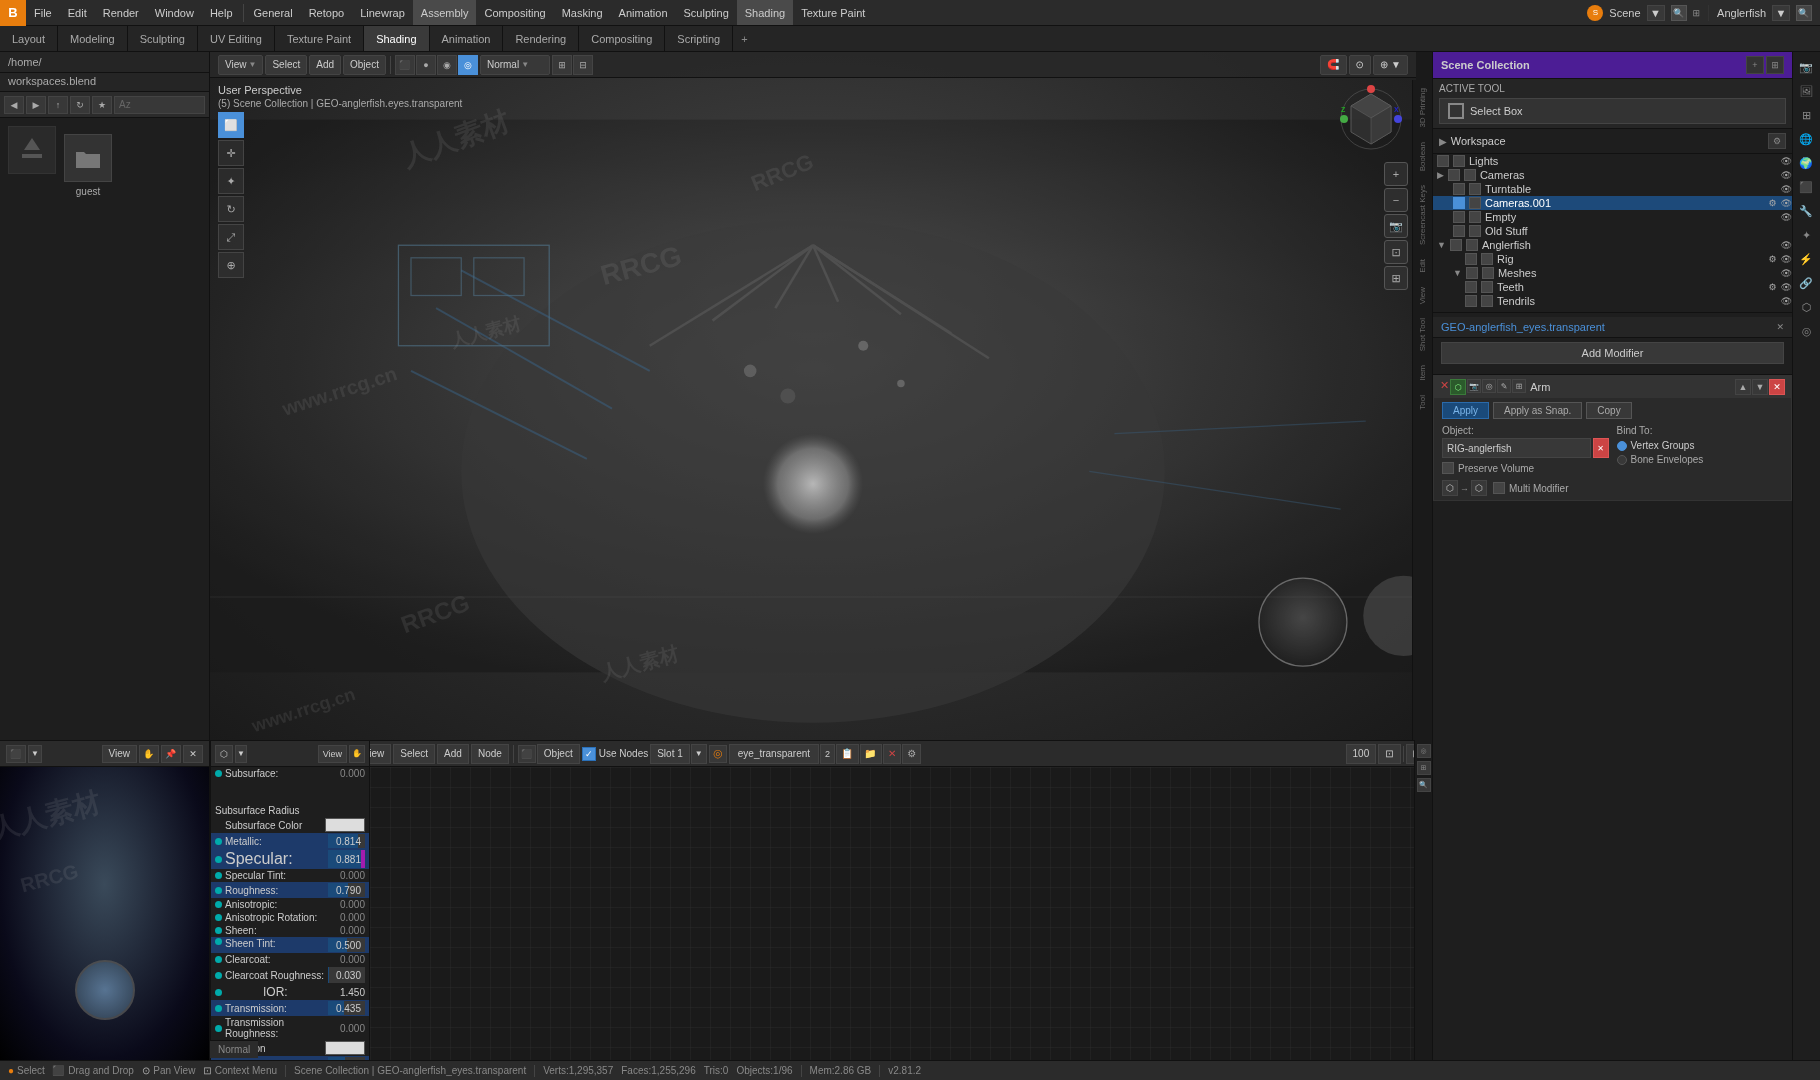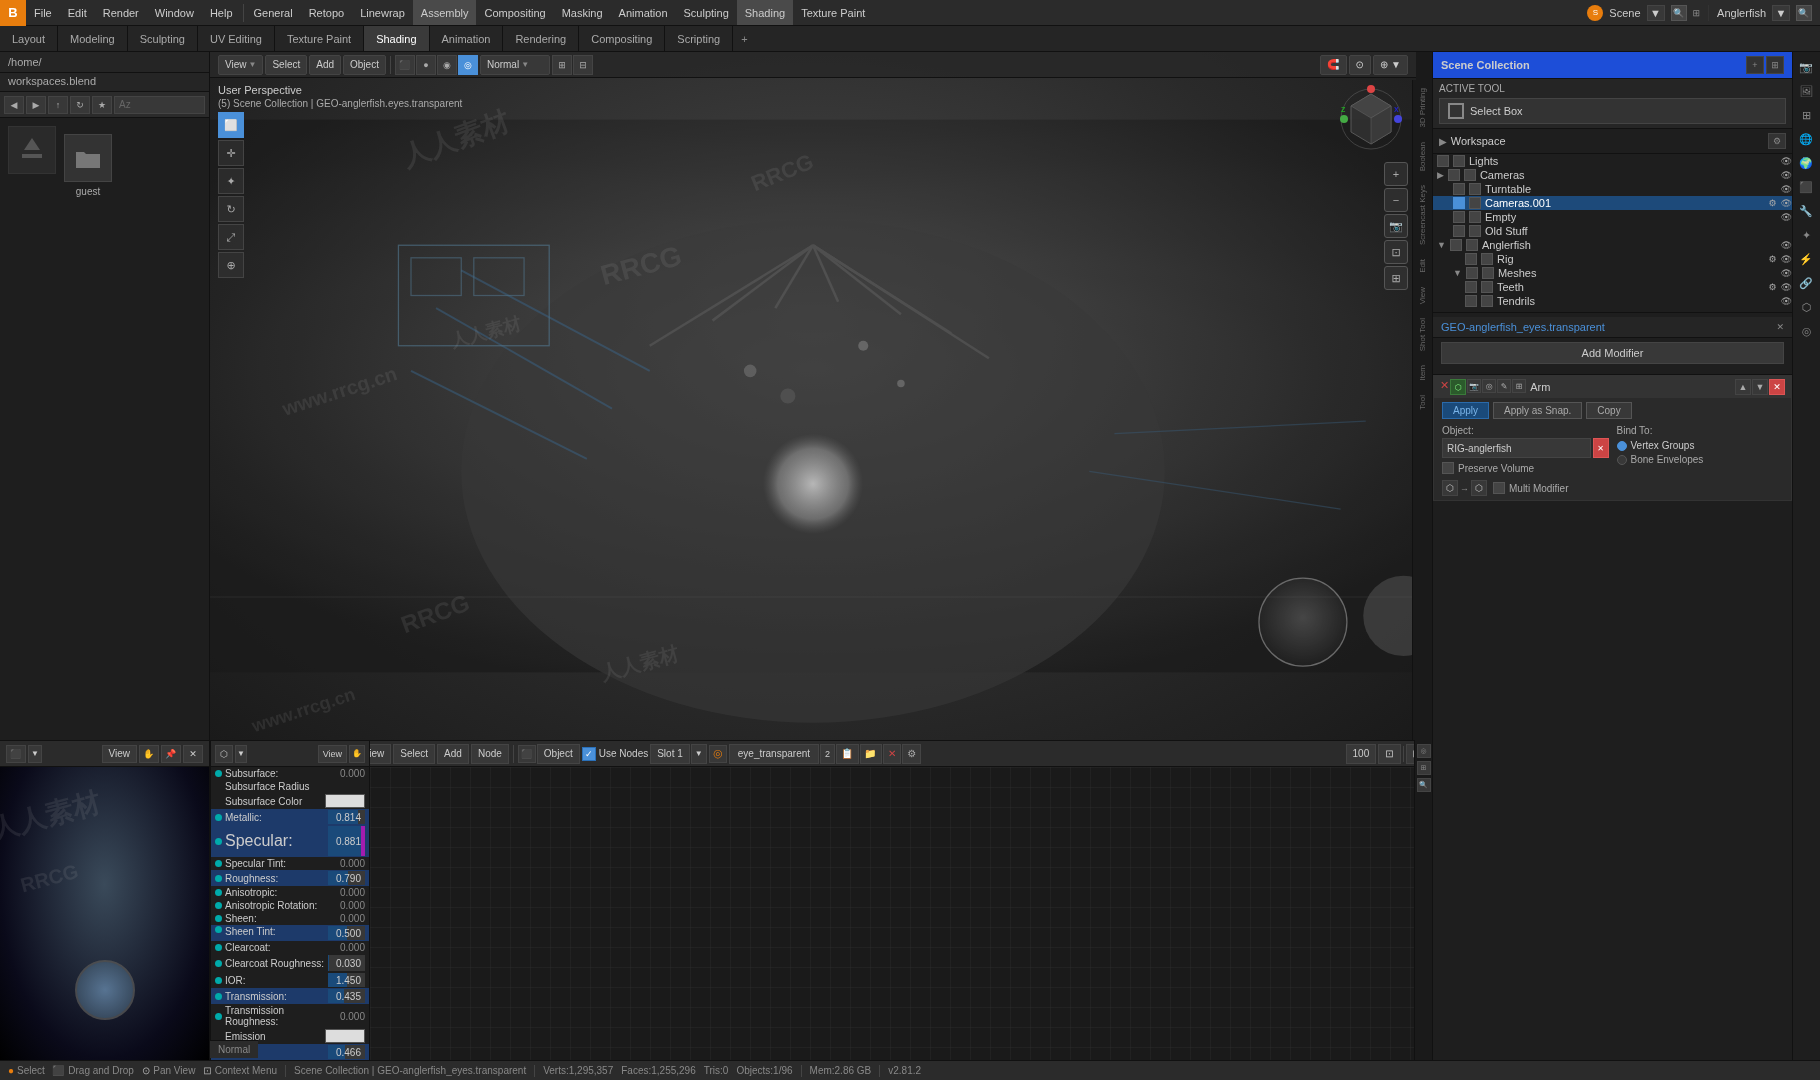--- a/index.html
+++ b/index.html
@@ -290,21 +290,21 @@
       background: #383838;
       display: inline-block;
     }
     .radio-circle.active {
       background: #4a90d9;
       border-color: #4a90d9;
     }
     .scene-coll-header {
       display: flex; align-items: center;
       padding: 4px 8px;
-      background: #1d4ed8;
+      background: #4c1d95;
       border-bottom: 1px solid #111;
     }
     .scene-coll-title { color: #ccc; font-size: 11px; font-weight: bold; flex: 1; }
     .scene-coll-toolbar { display: flex; gap: 2px; }
     .sc-btn {
       width: 18px; height: 18px;
       background: #333;
       border: 1px solid #444;
       color: #888;
       display: flex; align-items: center; justify-content: center;
@@ -759,41 +759,41 @@
     <div style="height:18px;padding:0 4px;background:#383838;border:1px solid #444;color:#ccc;font-size:9px;display:flex;align-items:center;cursor:pointer;">View</div>
     <div style="width:16px;height:18px;background:#383838;border:1px solid #444;display:flex;align-items:center;justify-content:center;font-size:8px;cursor:pointer;">✋</div>
   </div>
 
   <div id="shader-props-list">
       <div style="display: flex; align-items: center; padding: 1px 4px; gap: 3px;">
         <div style="width: 7px; height: 7px; border-radius: 50%; flex-shrink: 0; background: rgb(0, 170, 170);"></div>
         <div style="font-size: 10px; color: rgb(204, 204, 204); flex: 1 1 0%;">Subsurface:</div>
         <div style="color: rgb(136, 136, 136); font-size: 10px;">0.000</div>
       </div>
-      <div style="display: flex; align-items: flex-start; padding: 1px 4px; gap: 3px;">
+      <div style="display: flex; align-items: flex-start; padding: 1px 4px; gap: 17px; flex-direction: column;">
         <div style="width: 7px; height: 7px; border-radius: 50%; flex-shrink: 0; background: transparent;"></div>
         <div style="font-size: 10px; color: rgb(204, 204, 204); flex: 1 1 0%;">Subsurface Radius</div>
       </div>
       <div style="display: flex; align-items: center; padding: 1px 4px; gap: 3px;">
         <div style="width: 7px; height: 7px; border-radius: 50%; flex-shrink: 0; background: transparent;"></div>
         <div style="font-size: 10px; color: rgb(204, 204, 204); flex: 1 1 0%;">Subsurface Color</div>
         <div style="width: 40px; height: 14px; background: rgb(221, 221, 221); border: 1px solid rgb(85, 85, 85); cursor: pointer;"></div>
       </div>
       <div style="display: flex; align-items: center; padding: 1px 4px; gap: 3px; background: rgb(29, 58, 106);">
         <div style="width: 7px; height: 7px; border-radius: 50%; flex-shrink: 0; background: rgb(0, 170, 170);"></div>
         <div style="font-size: 10px; color: rgb(204, 204, 204); width: 100px;">Metallic:</div>
         <div style="flex: 1 1 0%; height: 14px; background: rgb(56, 56, 56); border: none; position: relative; cursor: pointer;">
           <div style="position: absolute; left: 0px; top: 0px; bottom: 0px; width: 81%; background: rgb(26, 74, 122);"></div>
           <div style="position: absolute; inset: 0px; display: flex; align-items: center; justify-content: flex-end; padding-right: 4px; color: rgb(204, 204, 204); font-size: 10px;">0.814</div>
         </div>
       </div>
       <div style="display: flex; align-items: center; padding: 1px 4px; gap: 3px; background: rgb(29, 58, 106);">
         <div style="width: 7px; height: 7px; border-radius: 50%; flex-shrink: 0; background: rgb(0, 170, 170);"></div>
         <div style="font-size: 16px; color: rgb(204, 204, 204); width: 100px;">Specular:</div>
-        <div style="flex: 1 1 0%; height: 30px; background: #a21caf; border: none; position: relative; cursor: pointer;">
+        <div style="flex: 1 1 0%; height: 18px; background: #a21caf; border: none; position: relative; cursor: pointer;">
           <div style="position: absolute; left: 0px; top: 0px; bottom: 0px; width: 88%; background: rgb(26, 74, 122);"></div>
           <div style="position: absolute; inset: 0px; display: flex; align-items: center; justify-content: flex-end; padding-right: 4px; color: rgb(204, 204, 204); font-size: 10px;">0.881</div>
         </div>
       </div>
       <div style="display: flex; align-items: center; padding: 1px 4px; gap: 3px;">
         <div style="width: 7px; height: 7px; border-radius: 50%; flex-shrink: 0; background: rgb(0, 170, 170);"></div>
         <div style="font-size: 10px; color: rgb(204, 204, 204); flex: 1 1 0%;">Specular Tint:</div>
         <div style="color: rgb(136, 136, 136); font-size: 10px;">0.000</div>
       </div>
       <div style="display: flex; align-items: center; padding: 1px 4px; gap: 3px; background: rgb(29, 58, 106);">
@@ -835,21 +835,21 @@
       <div style="display: flex; align-items: center; padding: 1px 4px; gap: 3px;">
         <div style="width: 7px; height: 7px; border-radius: 50%; flex-shrink: 0; background: rgb(0, 170, 170);"></div>
         <div style="font-size: 10px; color: rgb(204, 204, 204); width: 100px;">Clearcoat Roughness:</div>
         <div style="flex: 1 1 0%; height: 16px; background: rgb(56, 56, 56); border: none; position: relative; cursor: pointer;">
           <div style="position: absolute; left: 0px; top: 0px; bottom: 0px; width: 3%; background: rgb(26, 74, 122);"></div>
           <div style="position: absolute; inset: 0px; display: flex; align-items: center; justify-content: flex-end; padding-right: 4px; color: rgb(204, 204, 204); font-size: 10px;">0.030</div>
         </div>
       </div>
       <div style="display: flex; align-items: center; padding: 1px 4px; gap: 3px;">
         <div style="width: 7px; height: 7px; border-radius: 50%; flex-shrink: 0; background: rgb(0, 170, 170);"></div>
-        <div style="font-size: 10px; color: rgb(204, 204, 204); width: 100px;">IOR:</div>
+        <div style="font-size: 12px; color: rgb(204, 204, 204); width: 100px; margin-left: 38px;">IOR:</div>
         <div style="flex: 1 1 0%; height: 14px; background: rgb(56, 56, 56); border: none; position: relative; cursor: pointer;">
           <div style="position: absolute; left: 0px; top: 0px; bottom: 0px; width: 50%; background: rgb(26, 74, 122);"></div>
           <div style="position: absolute; inset: 0px; display: flex; align-items: center; justify-content: flex-end; padding-right: 4px; color: rgb(204, 204, 204); font-size: 10px;">1.450</div>
         </div>
       </div>
       <div style="display: flex; align-items: center; padding: 1px 4px; gap: 3px; background: rgb(29, 58, 106);">
         <div style="width: 7px; height: 7px; border-radius: 50%; flex-shrink: 0; background: rgb(0, 170, 170);"></div>
         <div style="font-size: 10px; color: rgb(204, 204, 204); width: 100px;">Transmission:</div>
         <div style="flex: 1 1 0%; height: 14px; background: rgb(56, 56, 56); border: none; position: relative; cursor: pointer;">
           <div style="position: absolute; left: 0px; top: 0px; bottom: 0px; width: 44%; background: rgb(26, 74, 122);"></div>

